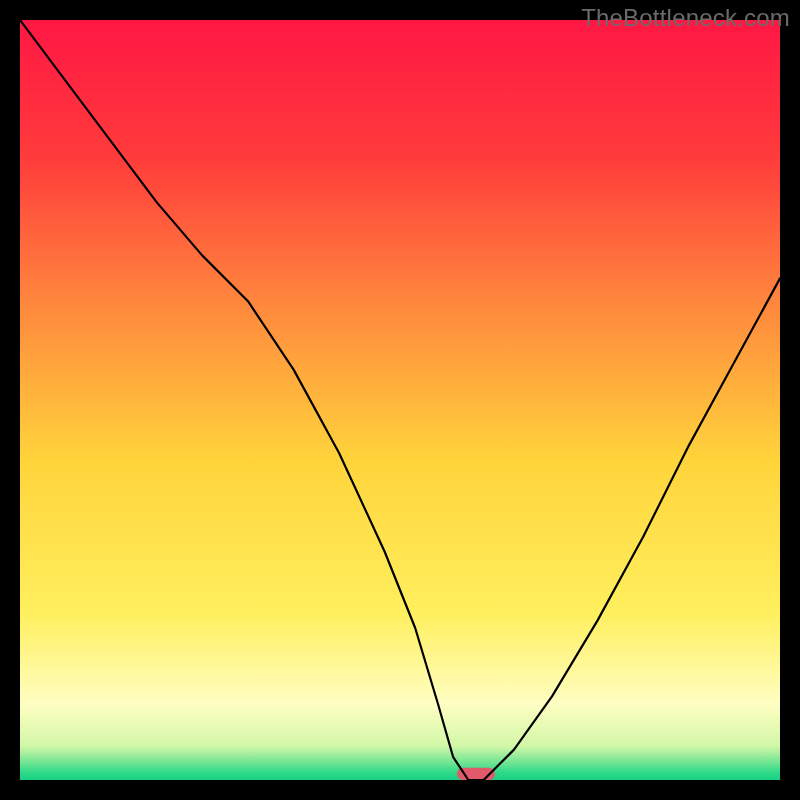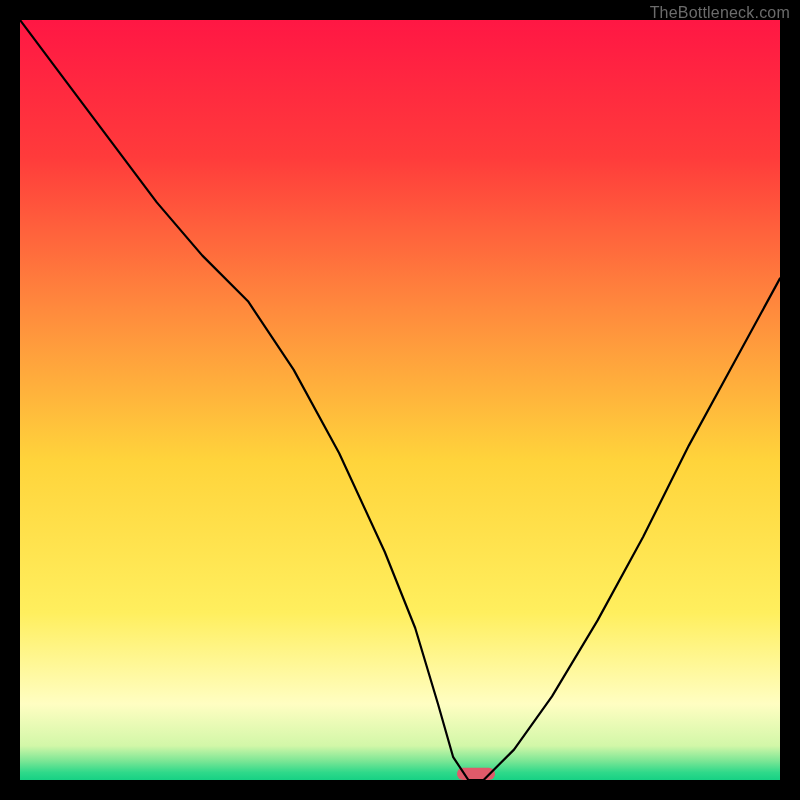--- a/index.html
+++ b/index.html
@@ -15,21 +15,21 @@
     position: relative;
     width: 800px;
     height: 800px;
     background: #000;
   }
   .watermark {
     position: absolute;
     top: 4px;
     right: 10px;
     color: #6b6b6b;
-    font-size: 16px;
+    font-size: 24px;
     font-weight: 500;
     letter-spacing: 0.2px;
     z-index: 20;
   }
   svg.plot {
     position: absolute;
     left: 20px;
     top: 20px;
     width: 760px;
     height: 760px;

